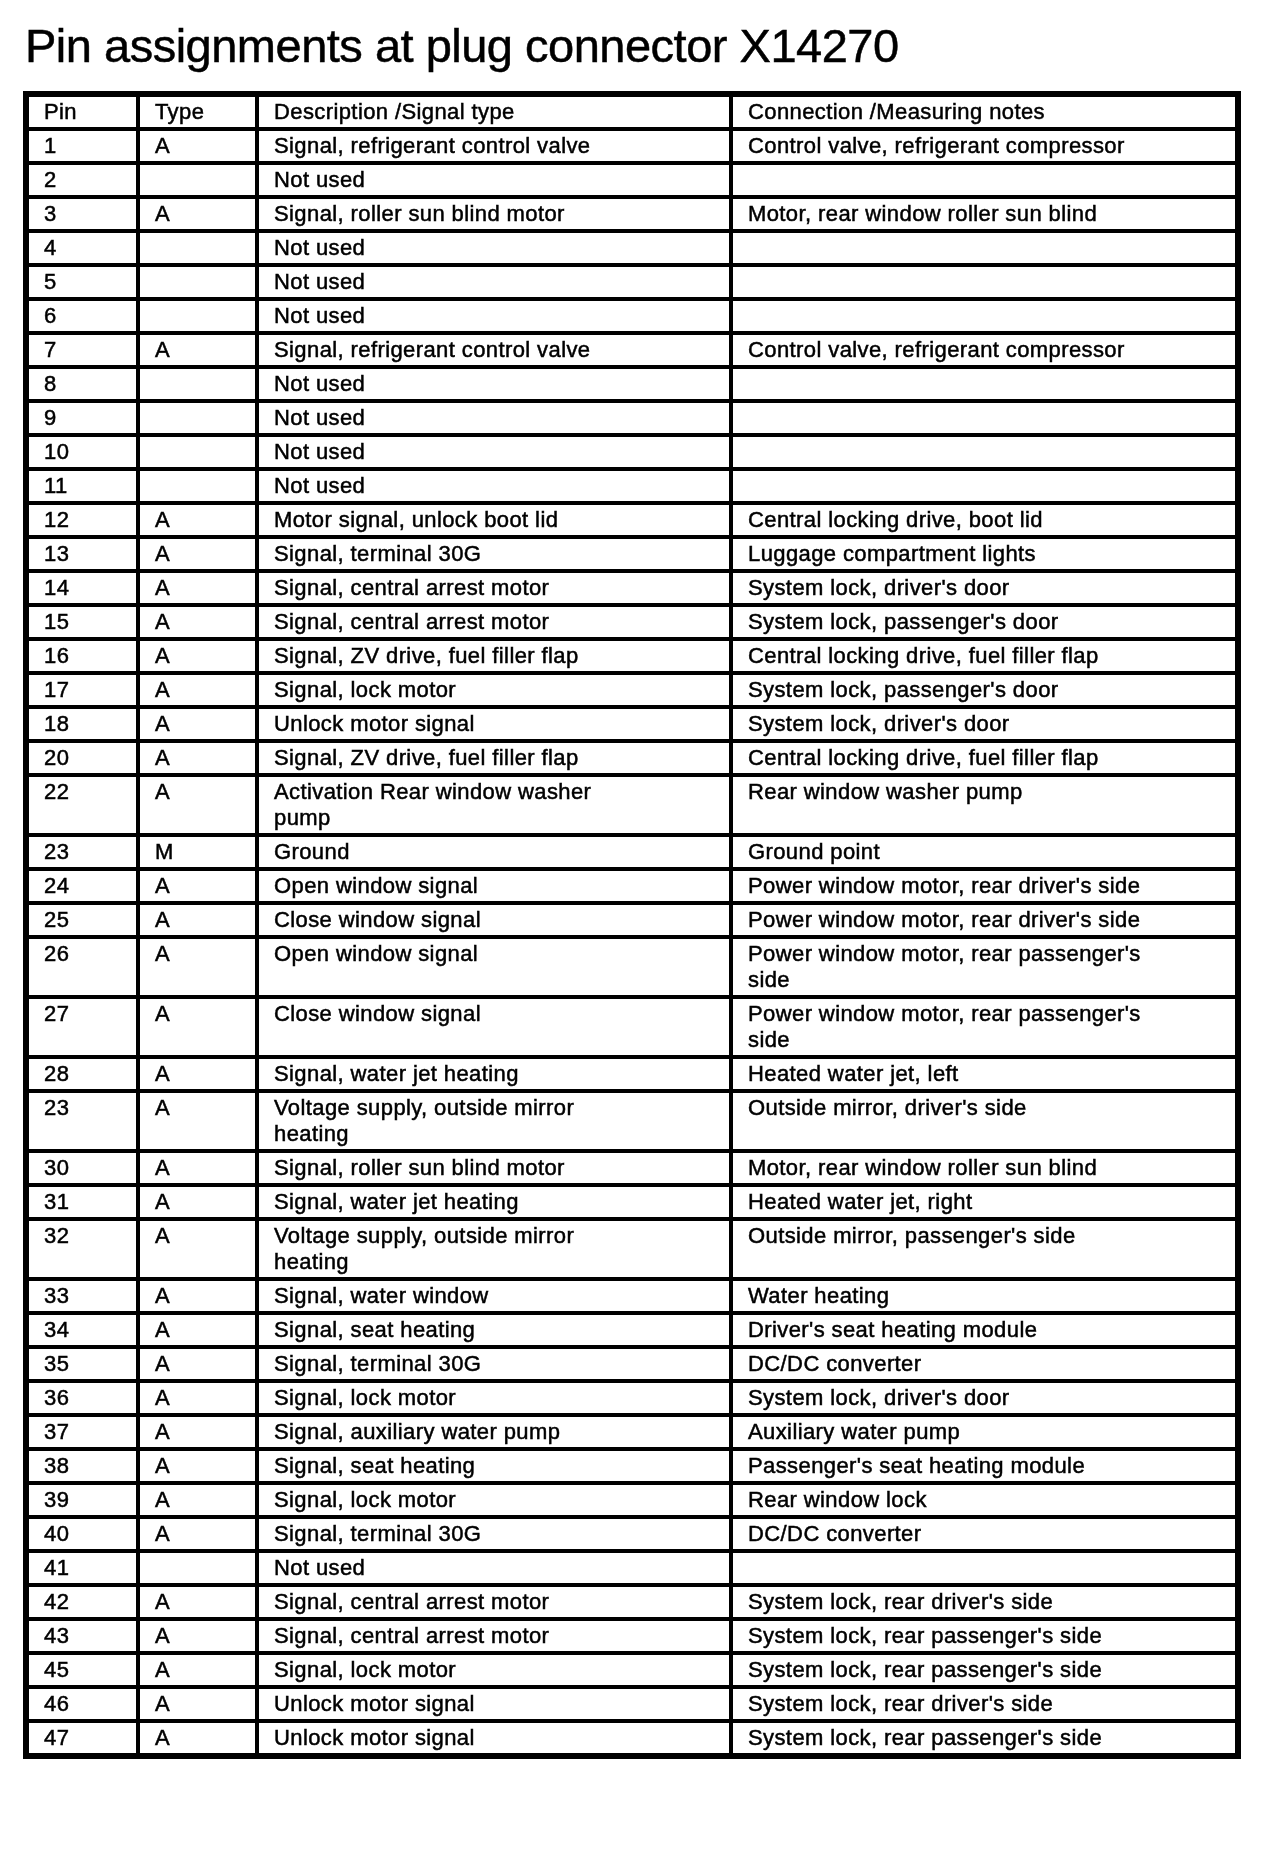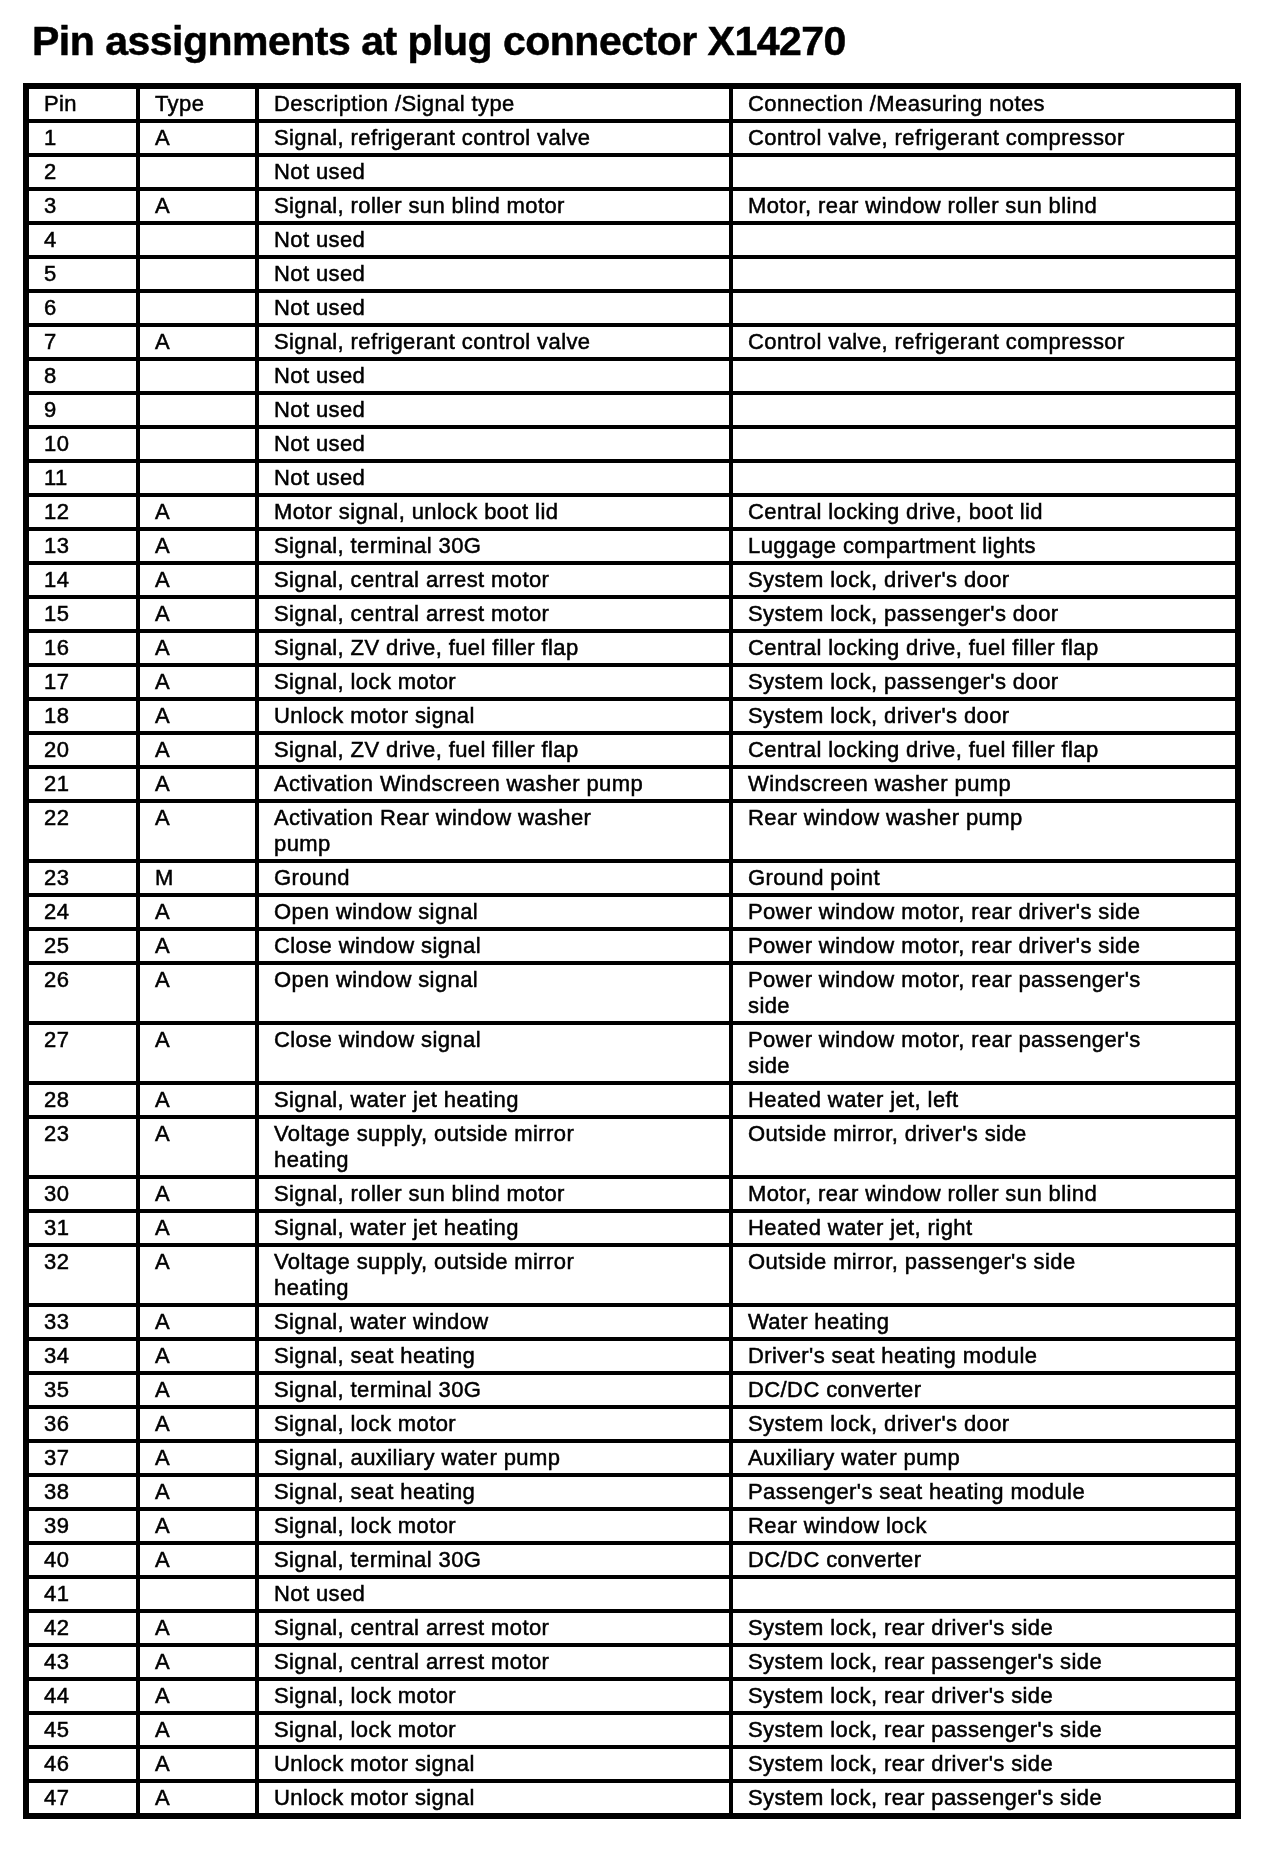--- a/index.html
+++ b/index.html
@@ -9,24 +9,24 @@
     width: 1264px;
     height: 1874px;
     font-family: "Liberation Sans", sans-serif;
     color: #000000;
     -webkit-text-stroke: 0.5px #000000;
   }
   .page {
     padding: 10px 0 0 20px;
   }
   h1.title {
-    font-size: 41px;
-    font-weight: 700;
+    font-size: 47px;
+    font-weight: 400;
     letter-spacing: -0.5px;
-    margin: 8px 0 18px 12px;
+    margin: 8px 0 18px 5px;
     white-space: nowrap;
   }
   table.pin-table {
     border-collapse: collapse;
     table-layout: fixed;
     width: 1212px;
     margin-left: 3px;
     border: 6px solid #000000;
   }
   .pin-table th,
@@ -178,26 +178,20 @@
           <td>Unlock motor signal</td>
           <td>System lock, driver's door</td>
         </tr>
         <tr>
           <td>20</td>
           <td>A</td>
           <td>Signal, ZV drive, fuel filler flap</td>
           <td>Central locking drive, fuel filler flap</td>
         </tr>
         <tr>
-          <td>21</td>
-          <td>A</td>
-          <td>Activation Windscreen washer pump</td>
-          <td>Windscreen washer pump</td>
-        </tr>
-        <tr>
           <td>22</td>
           <td>A</td>
           <td>Activation Rear window washer
 pump</td>
           <td>Rear window washer pump</td>
         </tr>
         <tr>
           <td>23</td>
           <td>M</td>
           <td>Ground</td>
@@ -321,26 +315,20 @@
           <td>Signal, central arrest motor</td>
           <td>System lock, rear driver's side</td>
         </tr>
         <tr>
           <td>43</td>
           <td>A</td>
           <td>Signal, central arrest motor</td>
           <td>System lock, rear passenger's side</td>
         </tr>
         <tr>
-          <td>44</td>
-          <td>A</td>
-          <td>Signal, lock motor</td>
-          <td>System lock, rear driver's side</td>
-        </tr>
-        <tr>
           <td>45</td>
           <td>A</td>
           <td>Signal, lock motor</td>
           <td>System lock, rear passenger's side</td>
         </tr>
         <tr>
           <td>46</td>
           <td>A</td>
           <td>Unlock motor signal</td>
           <td>System lock, rear driver's side</td>

